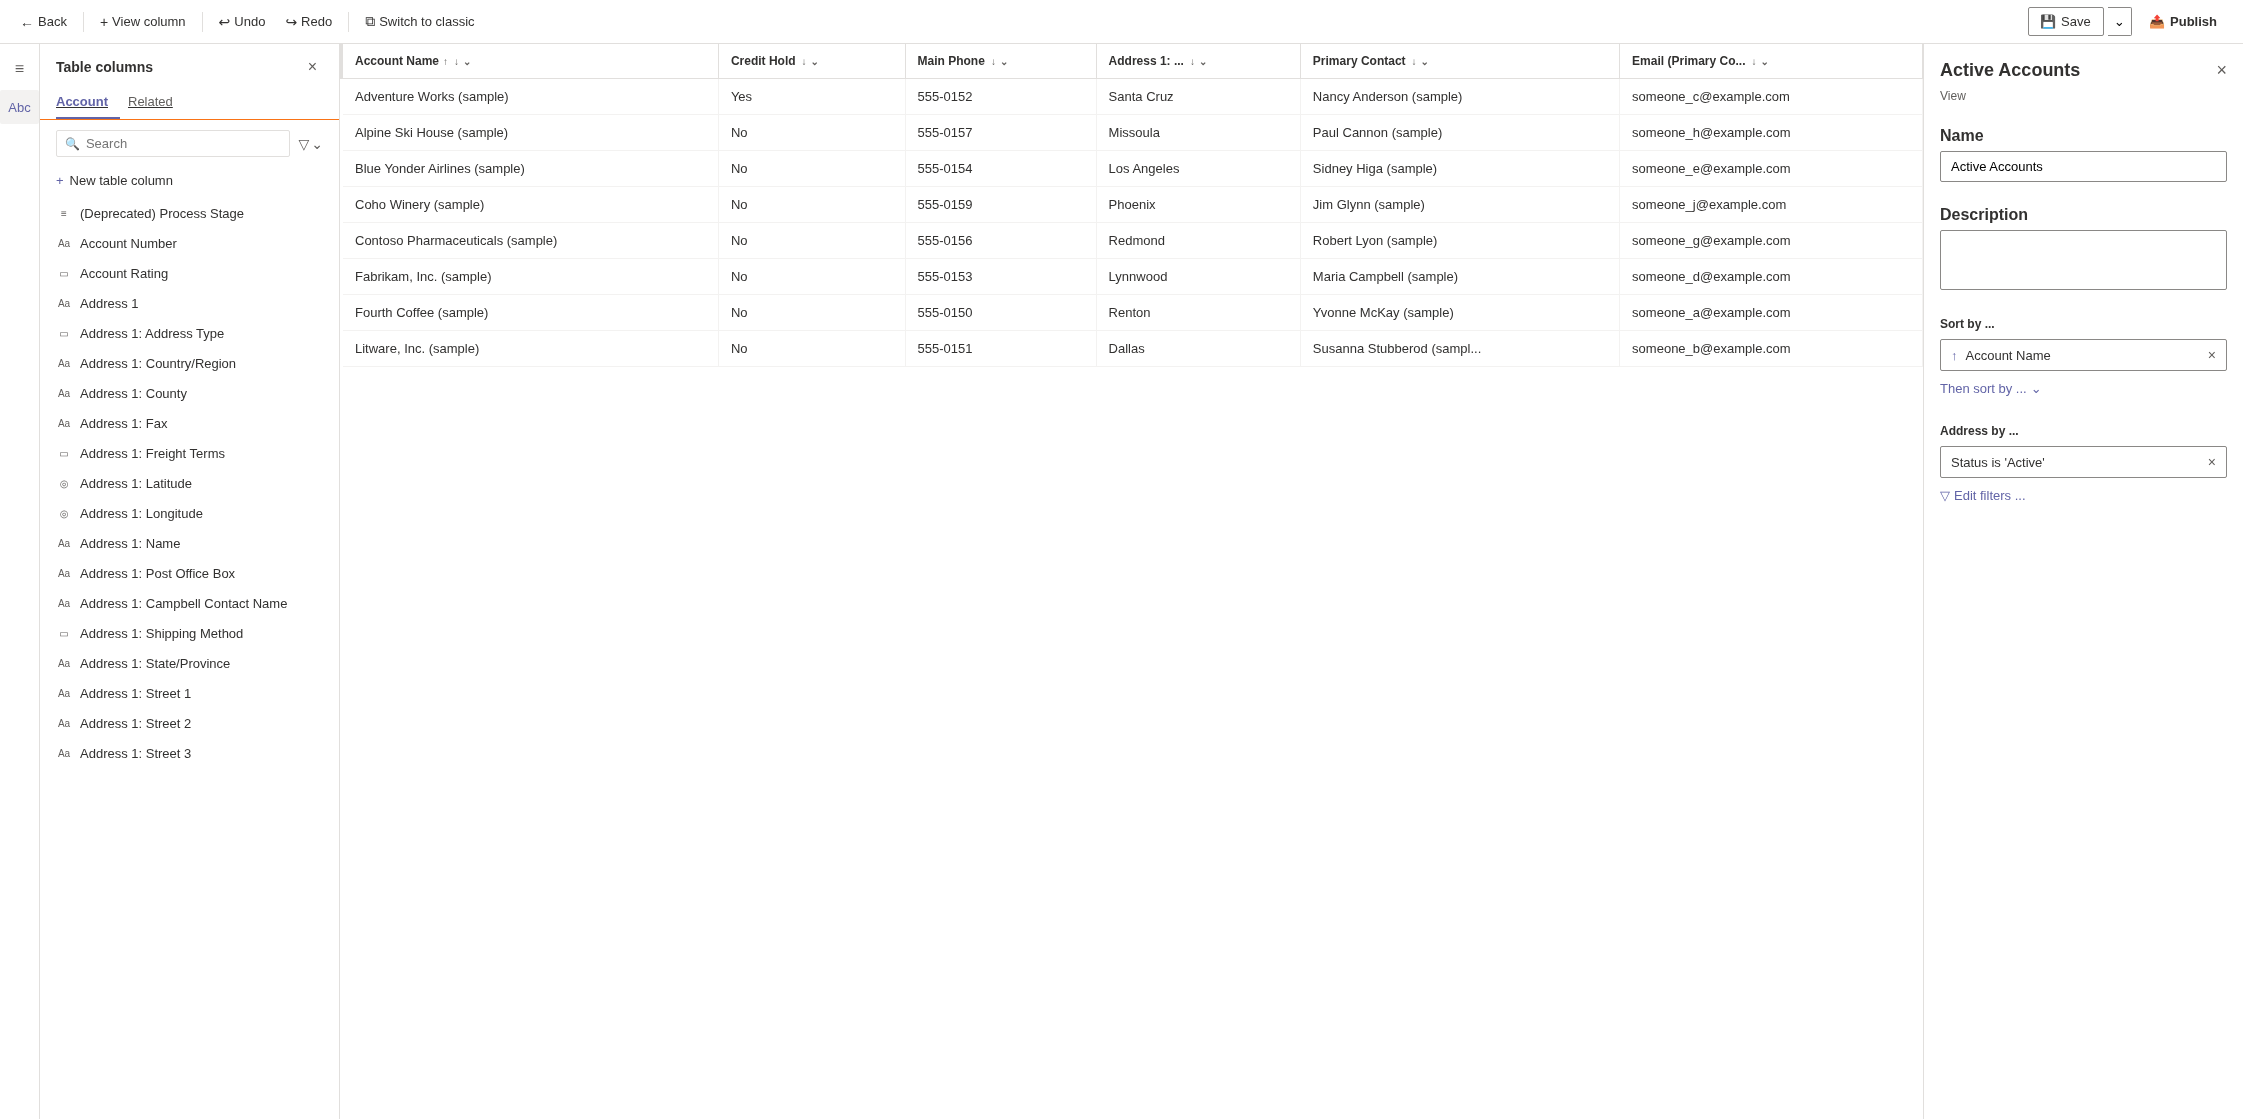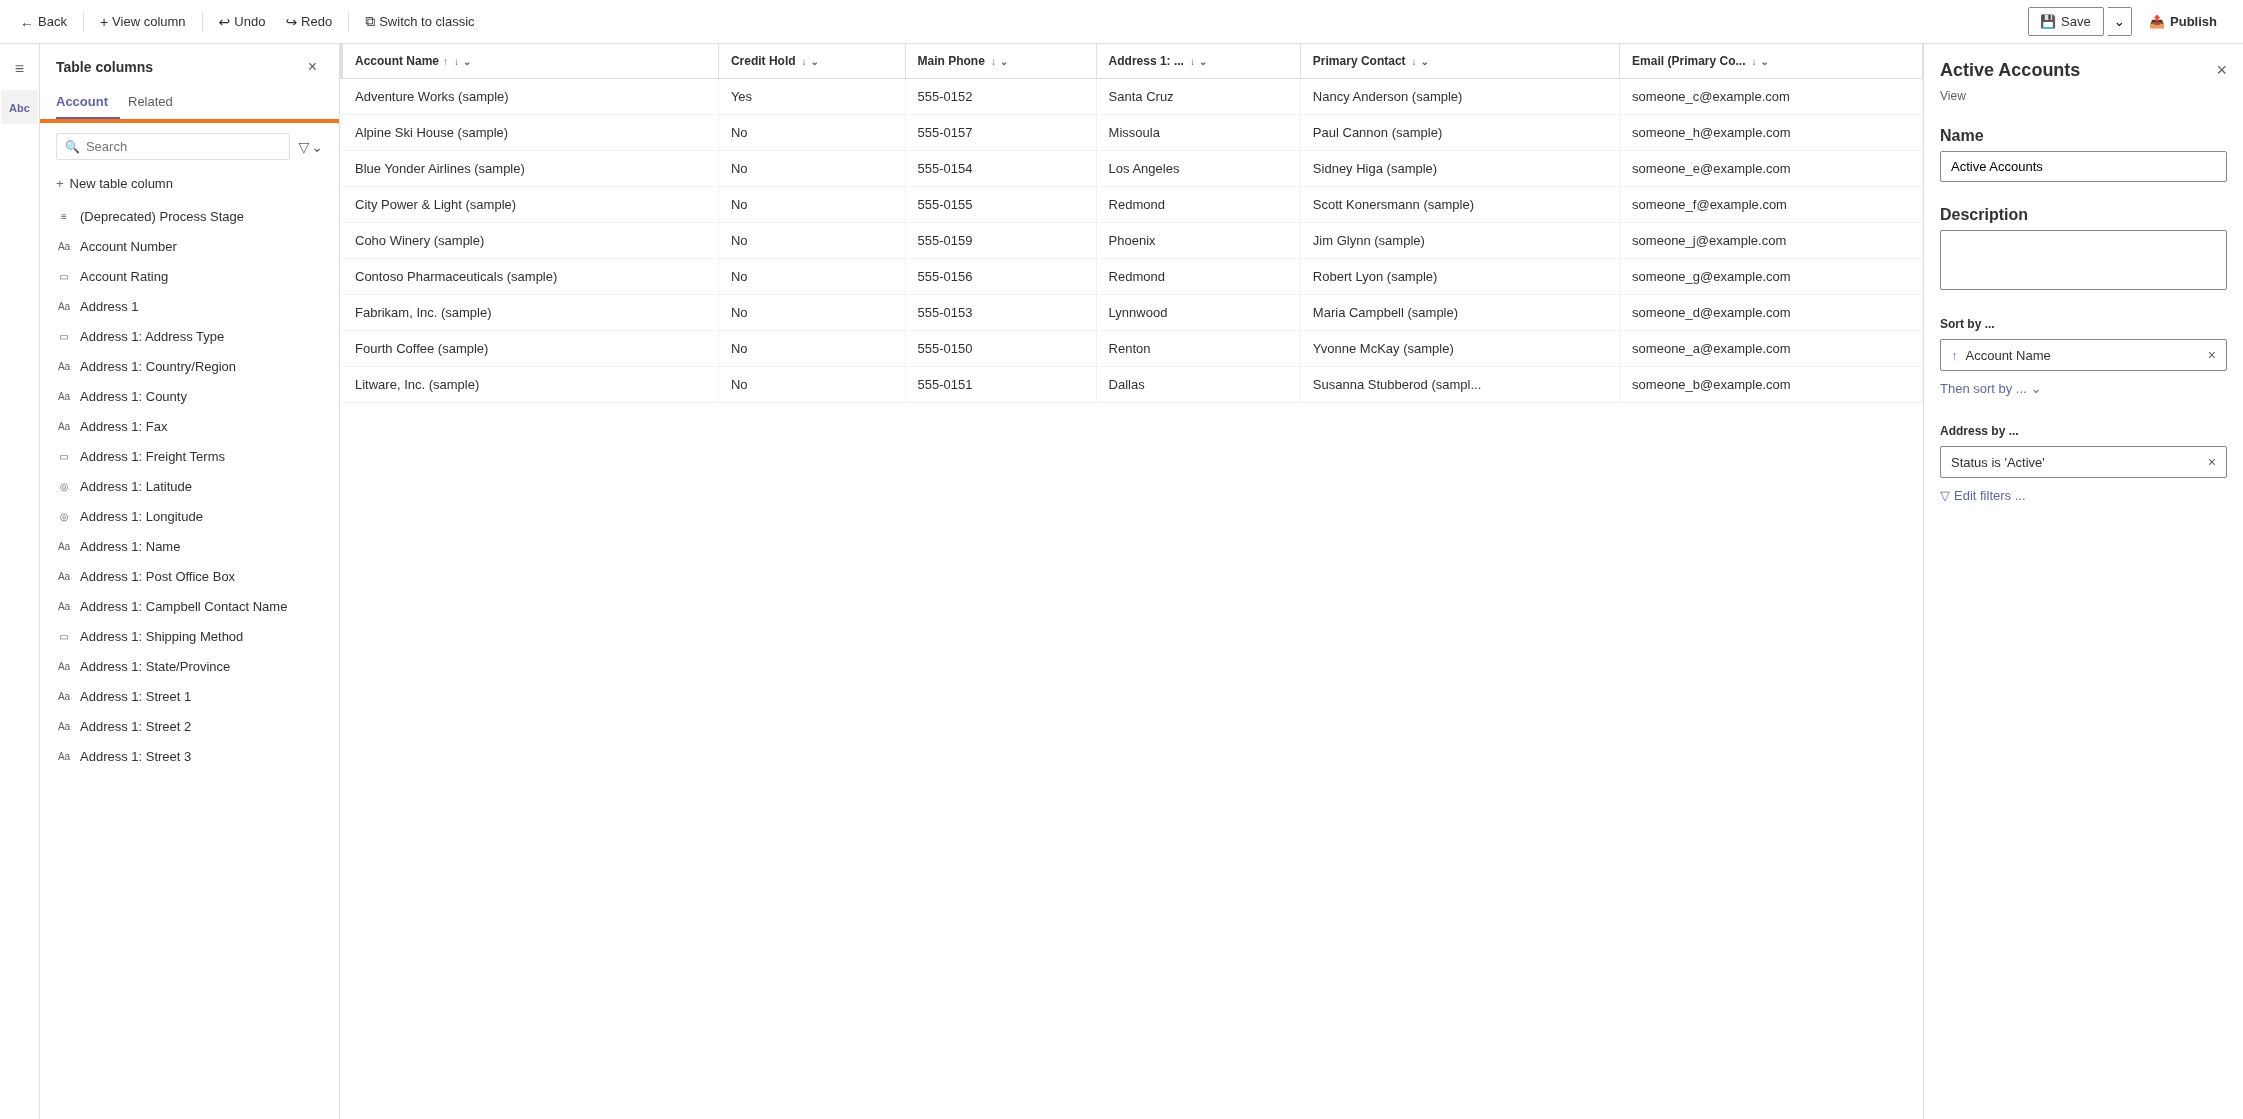--- a/index.html
+++ b/index.html
@@ -48,22 +48,23 @@
       border-right: 1px solid #e1dfdd; display: flex; flex-direction: column;
       overflow: hidden;
     }
     .sidebar-header {
       display: flex; align-items: center; justify-content: space-between;
       padding: 12px 16px 8px 16px;
     }
     .sidebar-title { font-size: 14px; font-weight: 600; }
     .sidebar-close { background: none; border: none; cursor: pointer; font-size: 16px; color: #605e5c; padding: 2px 6px; }
     .sidebar-tabs {
-      display: flex; border-bottom: 4px solid #f97316;
+      display: flex; border-bottom: 1px solid #f97316;
       padding: 0 16px;
+      text-decoration: underline;
     }
     .sidebar-tab {
       padding: 8px 12px 8px 0; cursor: pointer; font-size: 13px;
       color: #605e5c; border-bottom: 2px solid transparent; margin-right: 8px;
     }
     .sidebar-tab.active { color: #6264a7; border-bottom: 2px solid #6264a7; font-weight: 600; }
     .sidebar-search-row {
       display: flex; align-items: center; gap: 8px; padding: 10px 16px;
     }
     .sidebar-search {
@@ -214,21 +215,21 @@
   </button>
 </div>
 
 <div class="main-layout">
 
   <div class="left-nav">
     <button class="left-nav-btn">
       <span>≡</span>
     </button>
     <button class="left-nav-btn left-nav-active">
-      <span style="font-size:11px;font-weight:700;color:#6264a7;">Abc</span>
+      <span style="font-size:13px;font-weight:400;color:#6264a7;">Abc</span>
     </button>
   </div>
 
   <div class="sidebar">
     <div class="sidebar-header">
       <span class="sidebar-title">Table columns</span>
       <button class="sidebar-close">×</button>
     </div>
     <div class="sidebar-tabs">
       <div class="sidebar-tab active">
@@ -401,28 +402,20 @@
           </tr>
           <tr>
             <td>Blue Yonder Airlines (sample)</td>
             <td>No</td>
             <td>555-0154</td>
             <td>Los Angeles</td>
             <td>Sidney Higa (sample)</td>
             <td>someone_e@example.com</td>
           </tr>
           <tr>
-            <td>City Power &amp; Light (sample)</td>
-            <td>No</td>
-            <td>555-0155</td>
-            <td>Redmond</td>
-            <td>Scott Konersmann (sample)</td>
-            <td>someone_f@example.com</td>
-          </tr>
-          <tr>
             <td>Coho Winery (sample)</td>
             <td>No</td>
             <td>555-0159</td>
             <td>Phoenix</td>
             <td>Jim Glynn (sample)</td>
             <td>someone_j@example.com</td>
           </tr>
           <tr>
             <td>Contoso Pharmaceuticals (sample)</td>
             <td>No</td>

